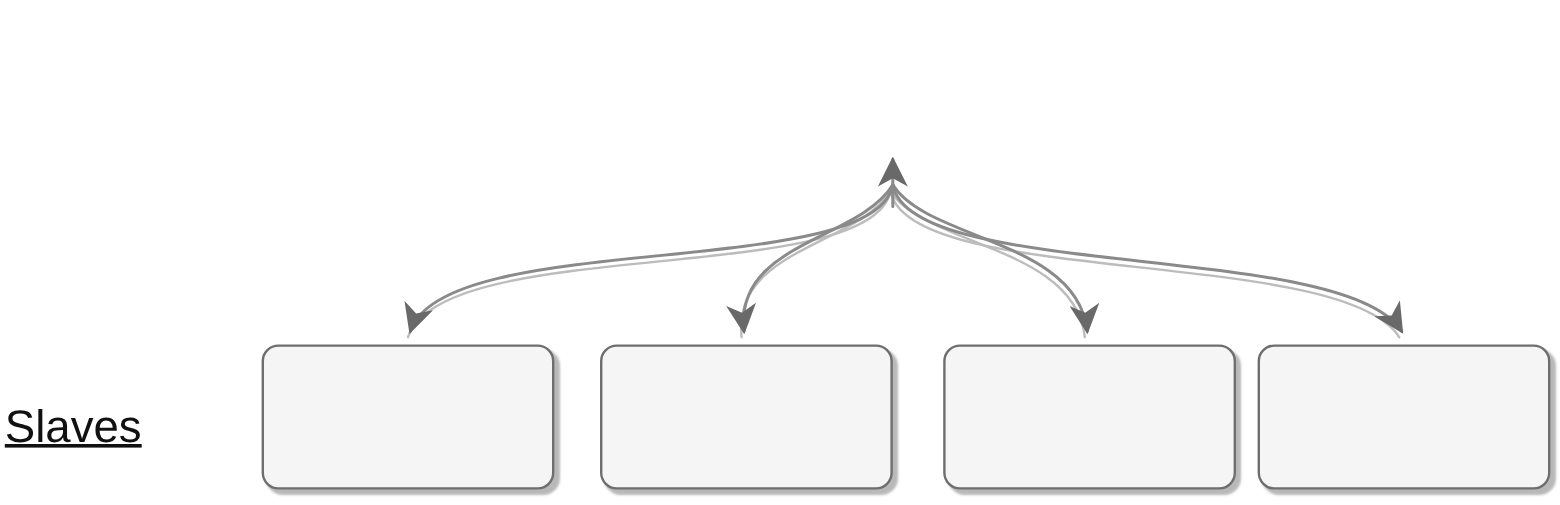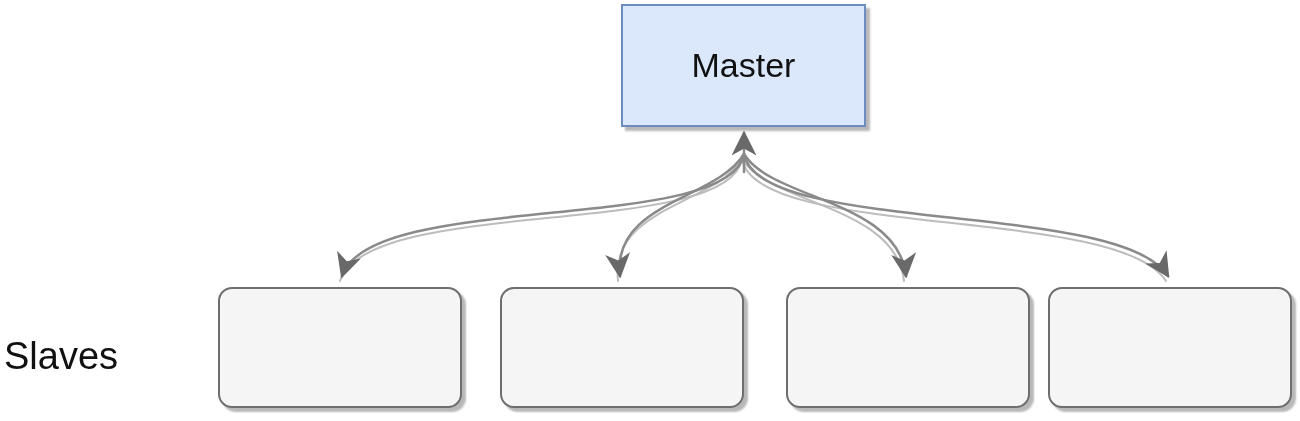--- a/index.html
+++ b/index.html
@@ -47,20 +47,21 @@
   .slave-2 { left: 500px; }
   .slave-3 { left: 786px; }
   .slave-4 { left: 1048px; }
   .slaves-label {
     position: absolute;
     left: 4px;
     top: 336px;
     font-size: 38px;
     color: var(--text-color, #111111);
     line-height: 1.1;
+    text-decoration: underline;
   }
   svg.arrow-layer {
     position: absolute;
     left: 0;
     top: 0;
     width: 1300px;
     height: 421px;
     pointer-events: none;
   }
   .edge-dark {
@@ -78,23 +79,20 @@
   .arrowhead-glyph {
     fill: var(--arrowhead, #696969);
     stroke: none;
   }
 </style>
 </head>
 <body>
 
 <div class="canvas">
 
-  <div class="node master-node">
-    <span>Master</span>
-  </div>
 
   <svg class="arrow-layer" viewBox="0 0 1300 421">
     <defs>
       <marker id="ah" markerWidth="10" markerHeight="10" refX="9" refY="5" orient="auto">
         <path class="arrowhead-glyph" d="M0,0 L10,5 L0,10 L2.8,5 Z"></path>
       </marker>
     </defs>
 
     <g transform="translate(-2,5)">
       <path class="edge-light" d="M 744 154 C 730 235, 370 190, 342 276"></path>

